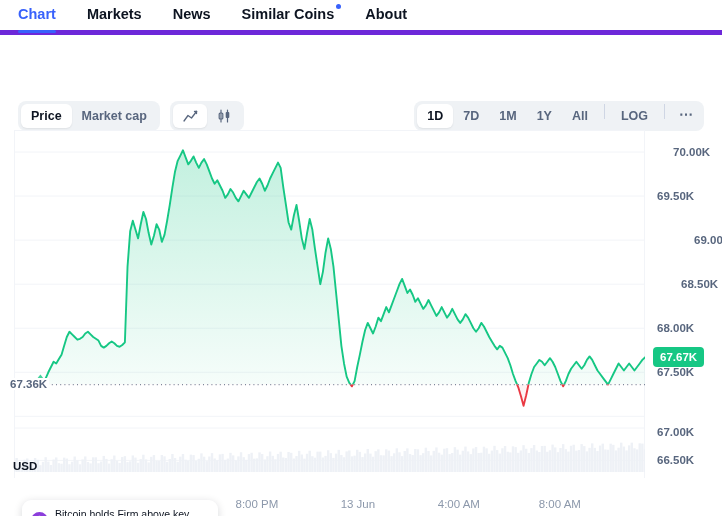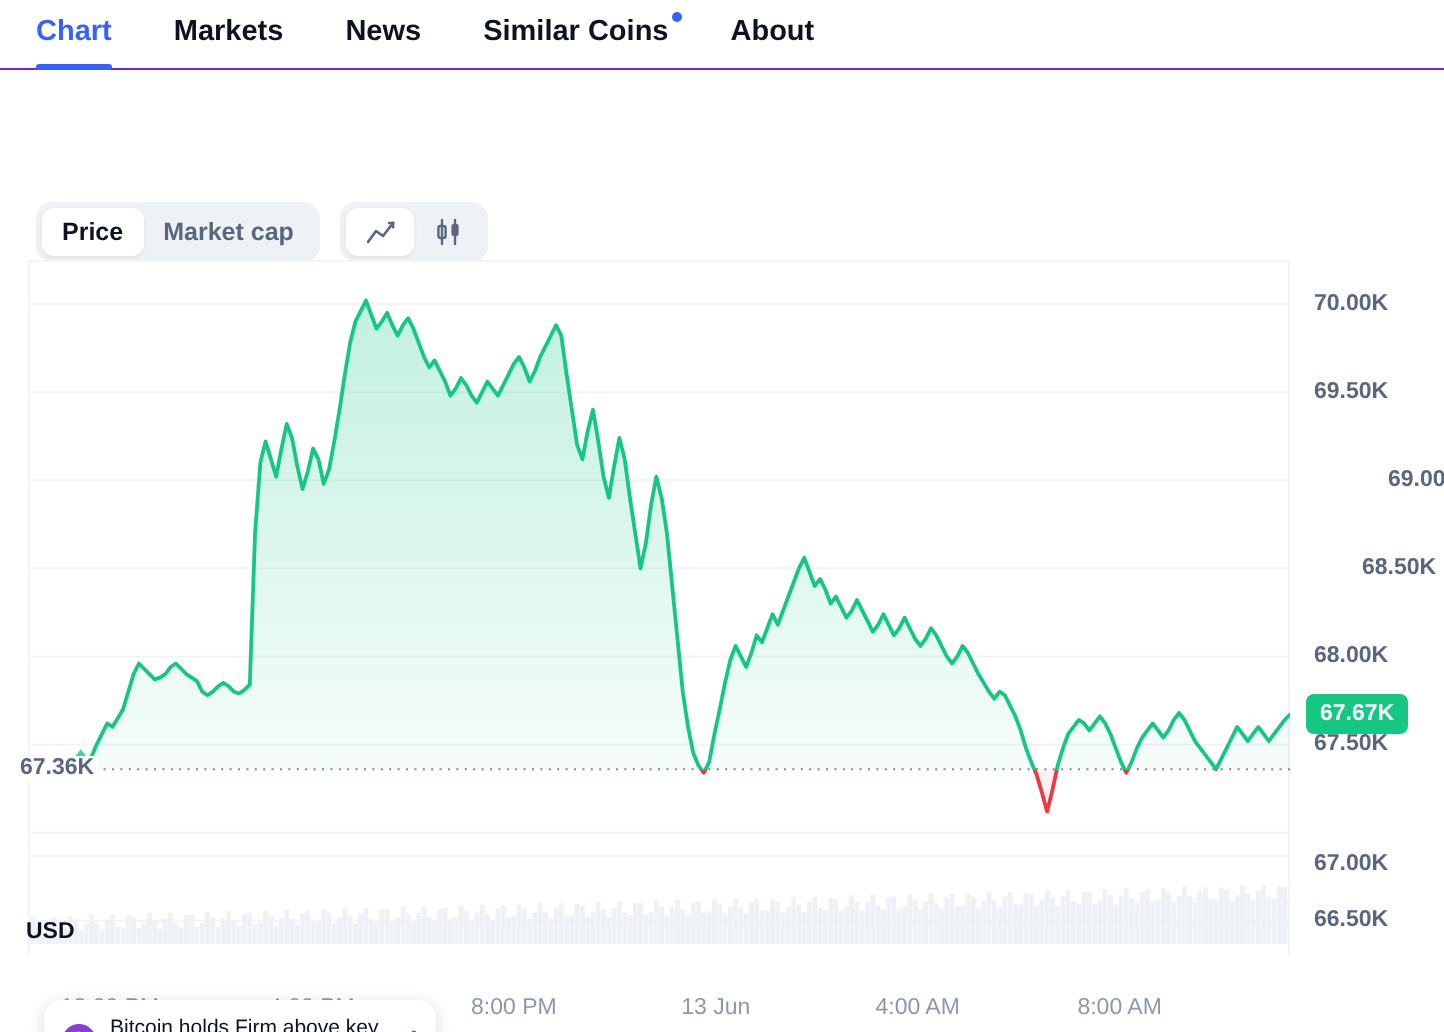--- a/index.html
+++ b/index.html
@@ -15,21 +15,21 @@
     overflow: hidden;
     position: relative;
   }
 
   
   .tabbar {
     position: absolute;
     left: 0; top: 0;
     width: 722px;
     height: 35px;
-    border-bottom: 1px solid #6d28d9;
+    border-bottom: 5px solid #6d28d9;
     display: flex;
     align-items: center;
     padding-left: 18px;
     box-sizing: border-box;
   }
   .tab {
     position: relative;
     font-size: 14.5px;
     font-weight: bold;
     color: #0d1421;
@@ -280,20 +280,31 @@
     <div class="seg-icon">
       <svg width="15" height="14" viewBox="0 0 15 14">
         <line x1="4" y1="1" x2="4" y2="13" stroke="#58667e" stroke-width="1.2" stroke-linecap="round"></line>
         <rect x="2.2" y="4" width="3.6" height="6" rx="1" fill="none" stroke="#58667e" stroke-width="1.2"></rect>
         <line x1="10.5" y1="1" x2="10.5" y2="13" stroke="#58667e" stroke-width="1.2" stroke-linecap="round"></line>
         <rect x="8.7" y="3" width="3.6" height="6" rx="1" fill="#58667e"></rect>
       </svg>
     </div>
   </div>
 
+  <div class="seg" id="seg-range">
+    <div class="seg-btn on">1D</div>
+    <div class="seg-btn">7D</div>
+    <div class="seg-btn">1M</div>
+    <div class="seg-btn">1Y</div>
+    <div class="seg-btn">All</div>
+    <div class="seg-divider"></div>
+    <div class="seg-btn">LOG</div>
+    <div class="seg-divider"></div>
+    <div class="dots-btn">⋯</div>
+  </div>
 </div>
 
 <div class="chartwrap">
 
   <svg class="plot" id="plot-svg" viewBox="0 0 631 348" preserveAspectRatio="none">
       <defs>
         <linearGradient id="areaGrad" x1="0" y1="0" x2="0" y2="1">
           <stop offset="0%" stop-color="#16c784" stop-opacity="0.26"></stop>
           <stop offset="100%" stop-color="#16c784" stop-opacity="0.02"></stop>
         </linearGradient>
@@ -562,21 +573,21 @@
       <rect x="616.5991631799162" y="312.63285925517704" width="2.4" height="29.367140744822965" fill="#eef1f6"></rect>
       <rect x="619.239330543933" y="318.24742847283323" width="2.4" height="23.752571527166754" fill="#eef1f6"></rect>
       <rect x="621.8794979079497" y="319.3925726110033" width="2.4" height="22.60742738899669" fill="#eef1f6"></rect>
       <rect x="624.5196652719665" y="313.33176999952224" width="2.4" height="28.66823000047774" fill="#eef1f6"></rect>
       <rect x="627.1598326359832" y="313.59728559728575" width="2.4" height="28.40271440271426" fill="#eef1f6"></rect>
       <rect x="629.8" y="319.43852540385524" width="2.4" height="22.56147459614476" fill="#eef1f6"></rect>
       <line x1="0" y1="298" x2="631" y2="298" stroke="#f2f4f8" stroke-width="1"></line>
     </svg>
 
   <div class="axis-right" id="yaxis">
-      <div class="ylab" style="top: 34.0253px;">70.00K</div>
+      <div class="ylab" style="top: 34.0253px; margin-left: 16px;">70.00K</div>
       <div class="ylab" style="top: 78.0759px;">69.50K</div>
       <div class="ylab" style="top: 122.127px; padding-left: 37px;">69.00K</div>
       <div class="ylab" style="top: 166.177px; padding-left: 24px;">68.50K</div>
       <div class="ylab" style="top: 210.228px; text-align: center;">68.00K</div>
       <div class="ylab" style="top: 254.278px;">67.50K</div>
       <div class="ylab" style="top: 314px;">67.00K</div>
       <div class="ylab" style="top: 342.38px;">66.50K</div>
       <div class="ycur" style="top: 239.301px;">67.67K</div>
     </div>
 

